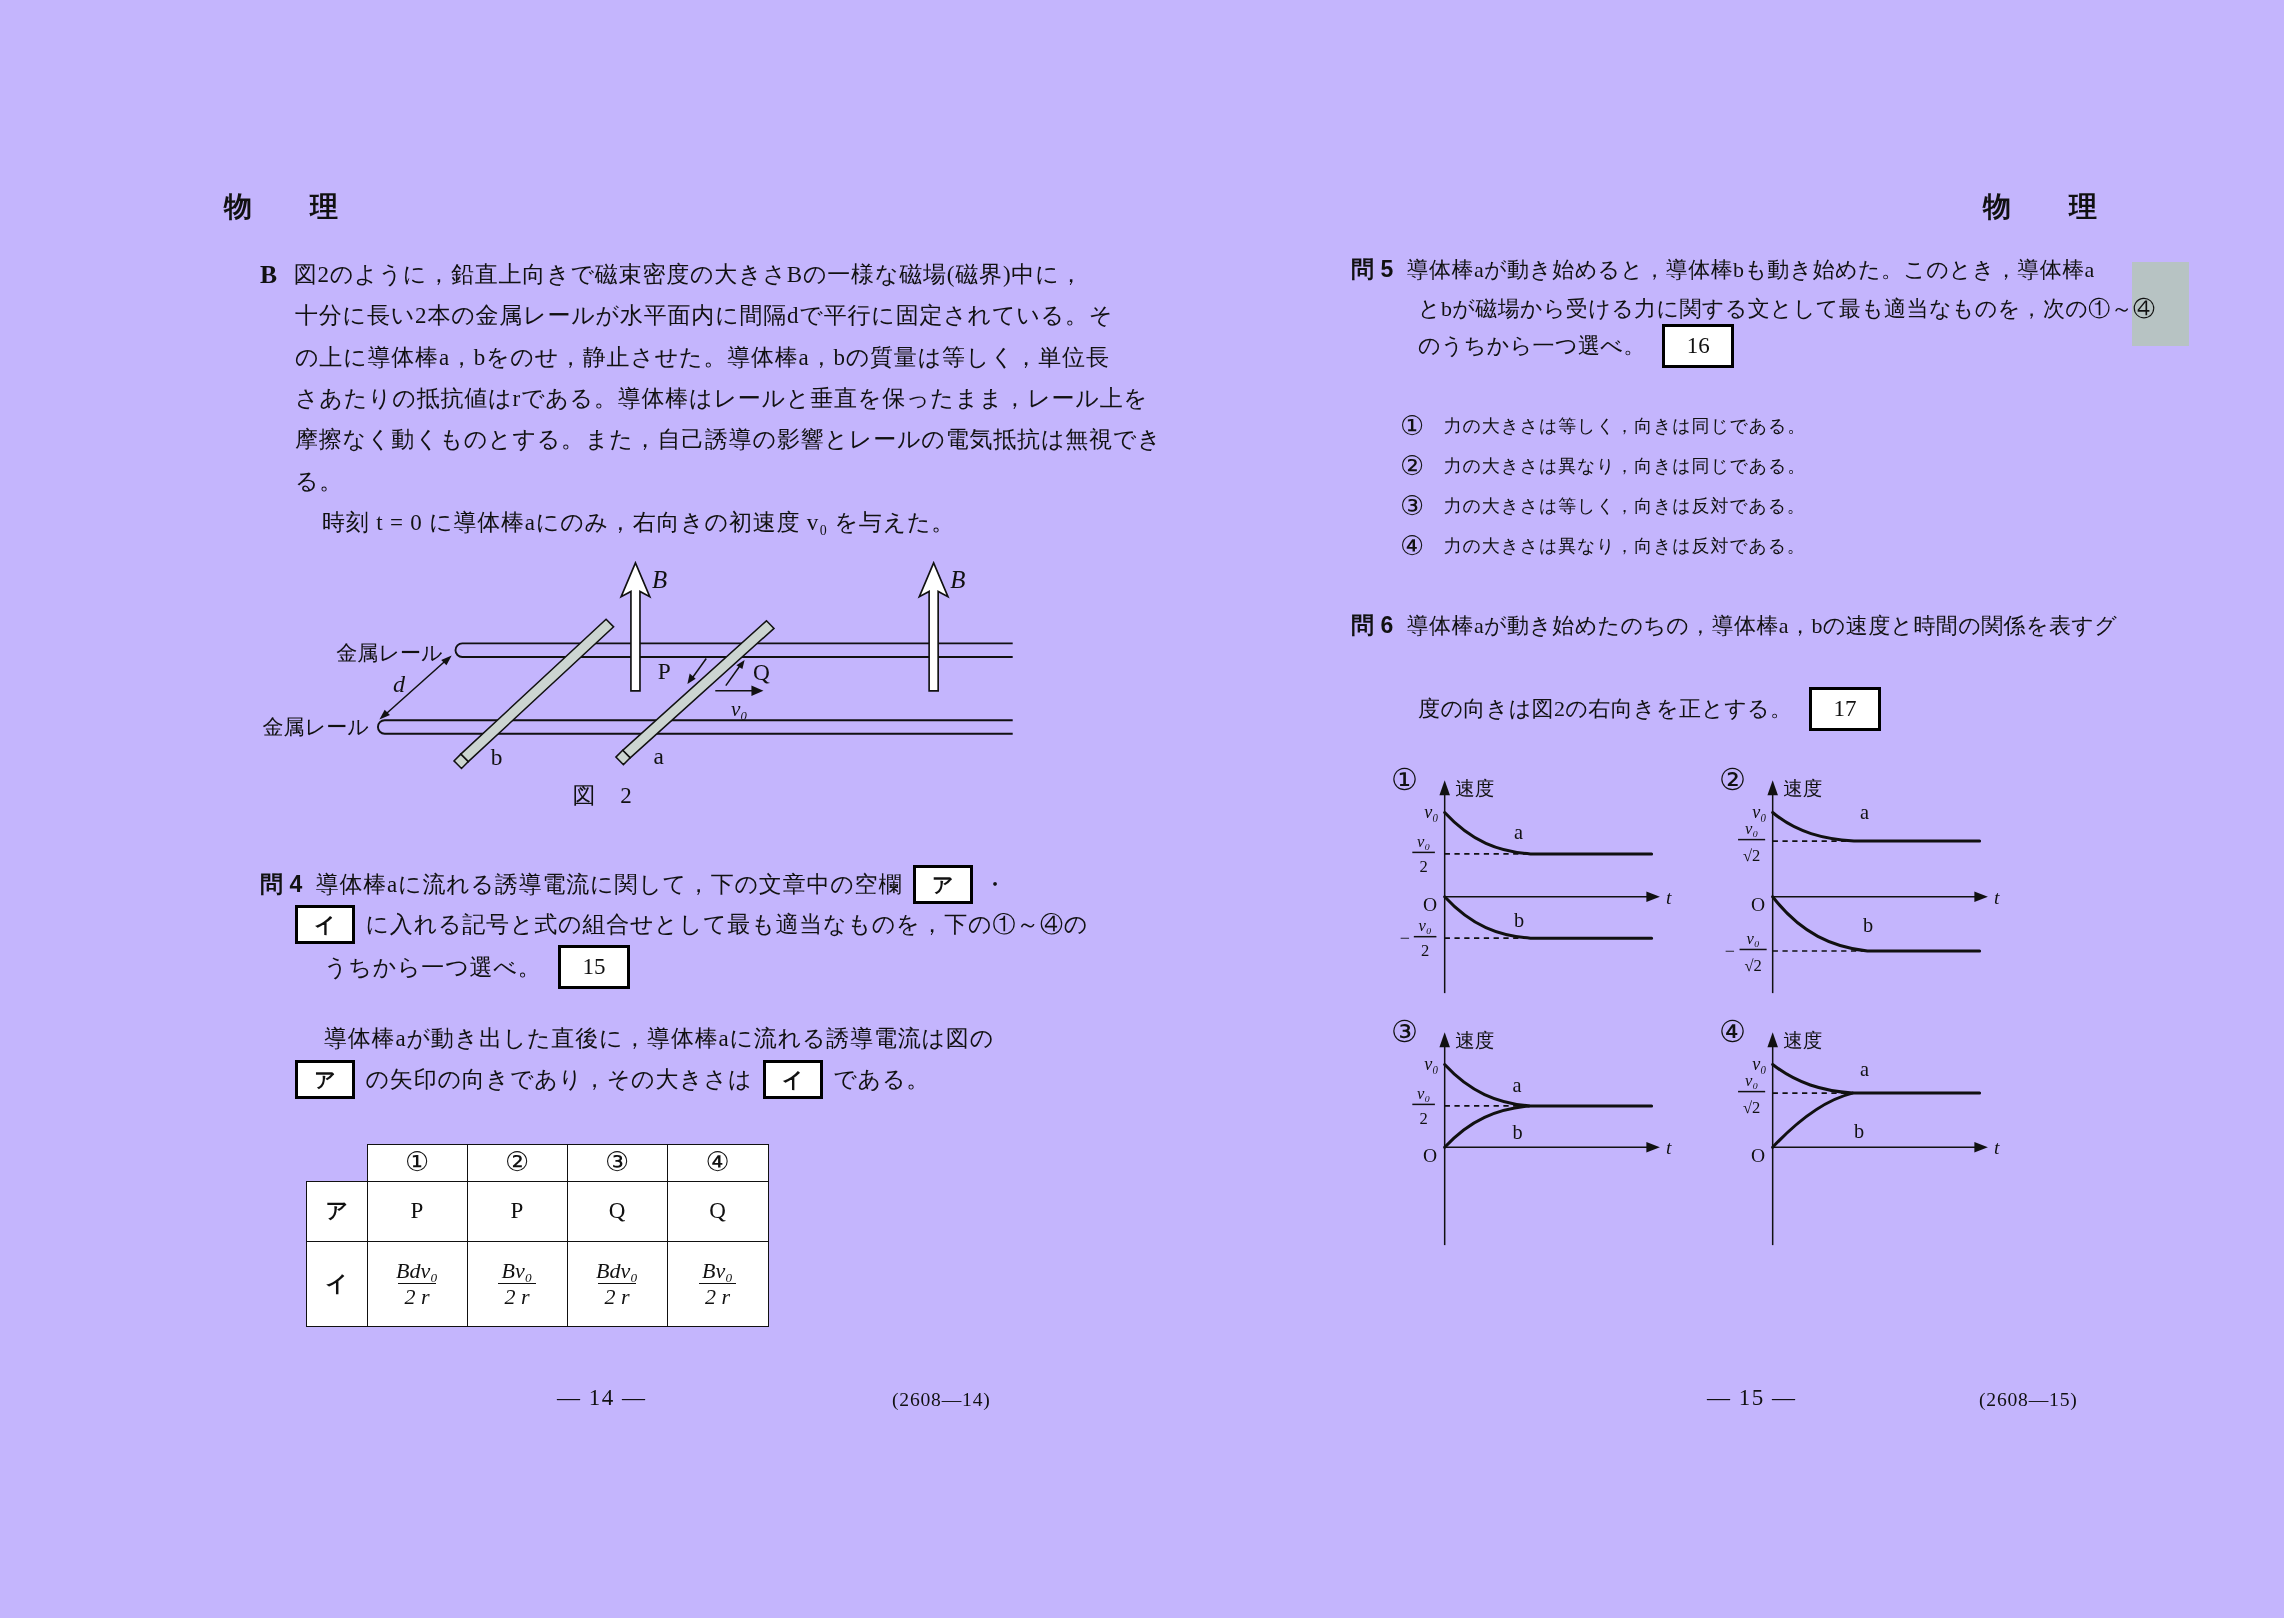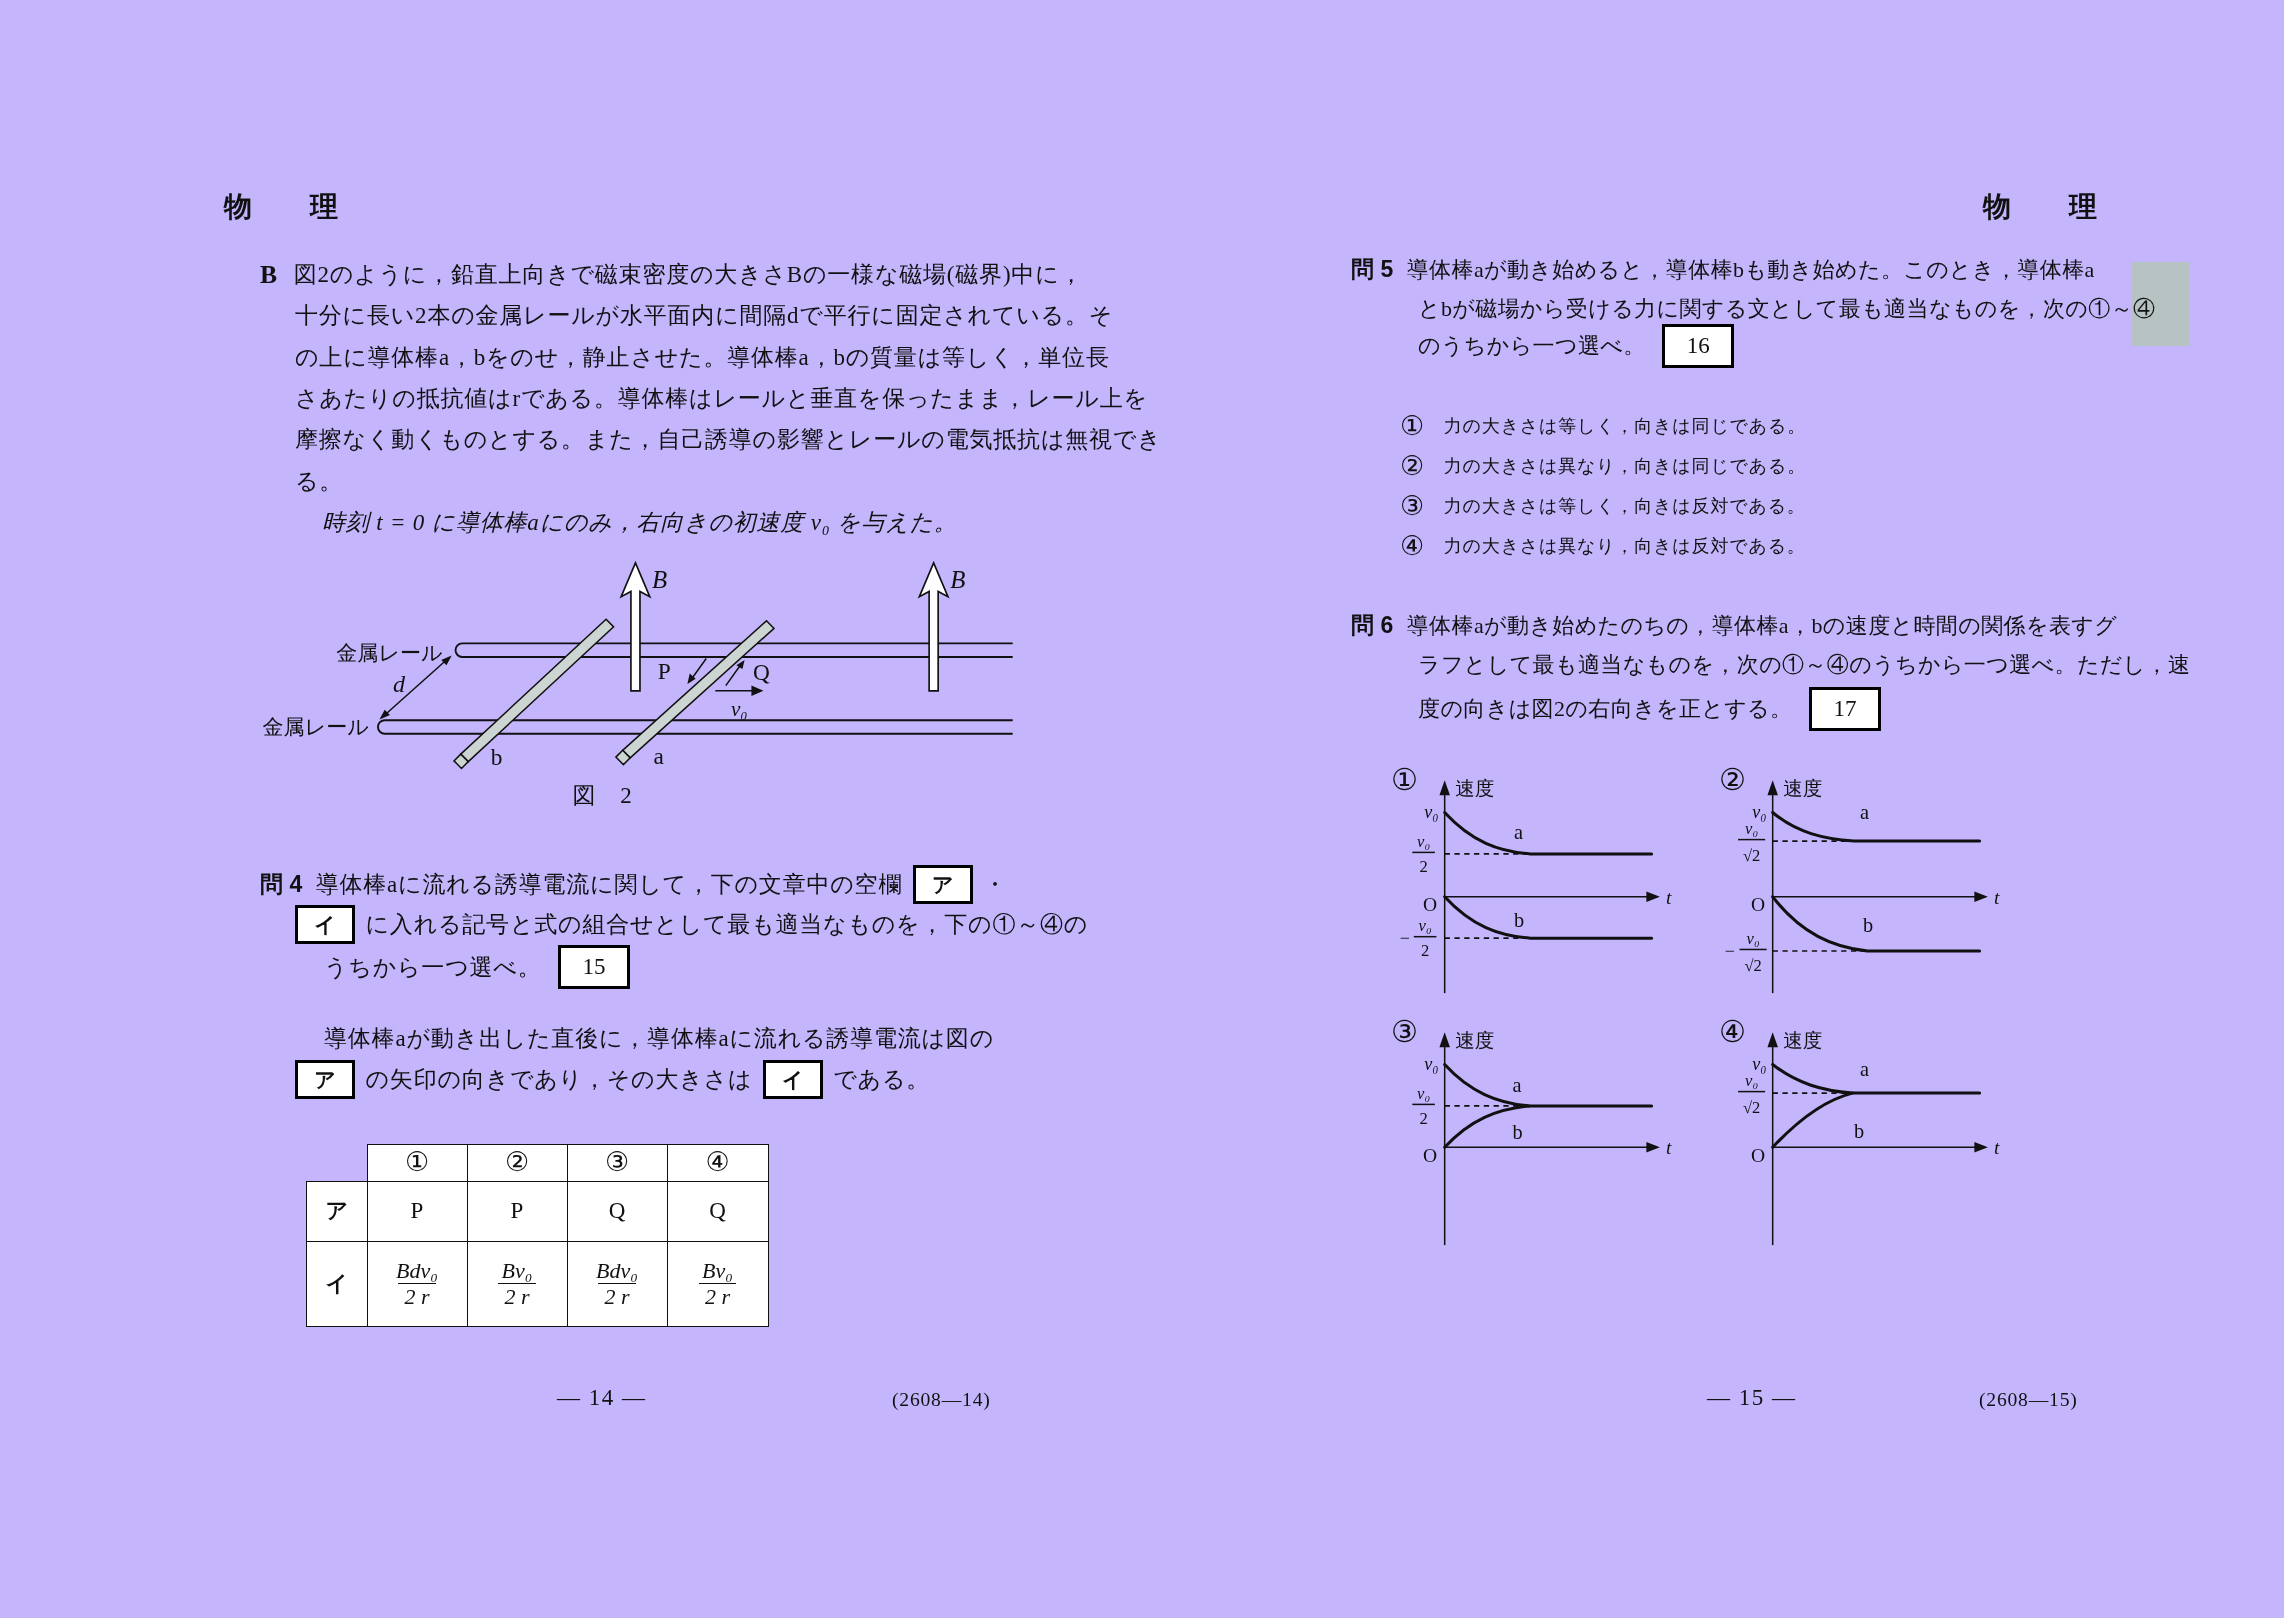--- a/index.html
+++ b/index.html
@@ -60,21 +60,21 @@
 
   <div class="abs row" style="left:260px;top:259px;">
     <span class="b-label">B</span>
     <span class="jp">図2のように，鉛直上向きで磁束密度の大きさBの一様な磁場(磁界)中に，</span>
   </div>
   <div class="abs jp" style="left:295px;top:300px;">十分に長い2本の金属レールが水平面内に間隔dで平行に固定されている。そ</div>
   <div class="abs jp" style="left:295px;top:342px;">の上に導体棒a，bをのせ，静止させた。導体棒a，bの質量は等しく，単位長</div>
   <div class="abs jp" style="left:295px;top:383px;">さあたりの抵抗値はrである。導体棒はレールと垂直を保ったまま，レール上を</div>
   <div class="abs jp" style="left:295px;top:424px;">摩擦なく動くものとする。また，自己誘導の影響とレールの電気抵抗は無視でき</div>
   <div class="abs jp" style="left:295px;top:466px;">る。</div>
-  <div class="abs jp" style="left:322px;top:507px;font-style:italic;">時刻 t = 0 に導体棒aにのみ，右向きの初速度 v₀ を与えた。</div>
+  <div class="abs jp" style="left:322px;top:507px;">時刻 t = 0 に導体棒aにのみ，右向きの初速度 v₀ を与えた。</div>
 
   <svg style="left:271px;top:553px;" width="753" height="226" viewBox="0 0 1000 300">
 
     <path d="M985 120 H254 A9 9 0 0 0 254 138 H985" class="stroke" stroke-width="2.5" fill="#fff"></path>
     <path d="M985 222 H151 A9 9 0 0 0 151 240 H985" class="stroke" stroke-width="2.5" fill="#fff"></path>
 
     <path d="M484 13 L465 58 L478 51 L478 183 L490 183 L490 51 L503 58 Z" fill="#fff" stroke="#111" stroke-width="2.2"></path>
     <path d="M880 13 L861 58 L874 51 L874 183 L886 183 L886 51 L899 58 Z" fill="#fff" stroke="#111" stroke-width="2.2"></path>
     <text class="gt ital" x="506" y="46" font-size="33">B</text>
     <text class="gt ital" x="902" y="46" font-size="33">B</text>
@@ -206,21 +206,20 @@
   </div>
   <div class="abs row" style="left:1400px;top:532px;">
     <span class="circ">④</span>
     <span class="opt-text">力の大きさは異なり，向きは反対である。</span>
   </div>
 
   <div class="abs row" style="left:1351px;top:610px;">
     <span class="qlabel">問 6</span>
     <span class="jp-r">導体棒aが動き始めたのちの，導体棒a，bの速度と時間の関係を表すグ</span>
   </div>
-  <div class="abs jp-r" style="left:1418px;top:650px;">ラフとして最も適当なものを，次の①～④のうちから一つ選べ。ただし，速</div>
   <div class="abs row" style="left:1418px;top:687px;">
     <span class="jp-r">度の向きは図2の右向きを正とする。</span>
     <span class="abox">17</span>
   </div>
 
   <span class="abs circ-big" style="left:1391px;top:765px;">①</span>
   <span class="abs circ-big" style="left:1719px;top:765px;">②</span>
   <span class="abs circ-big" style="left:1391px;top:1017px;">③</span>
   <span class="abs circ-big" style="left:1719px;top:1017px;">④</span>
 

